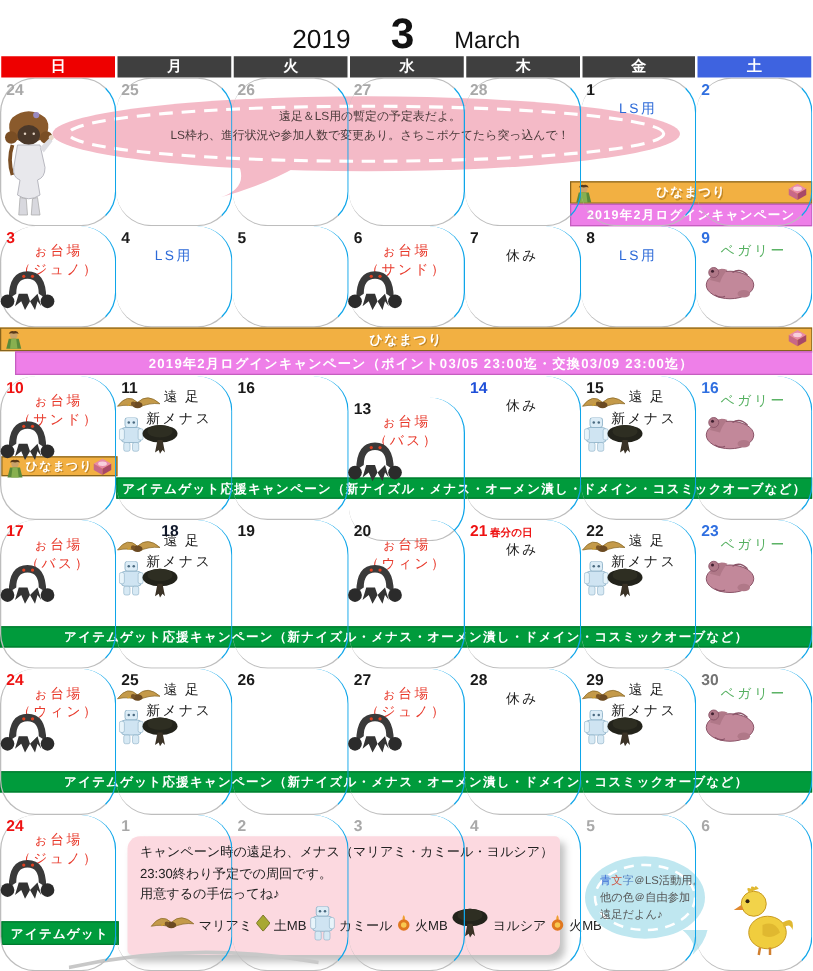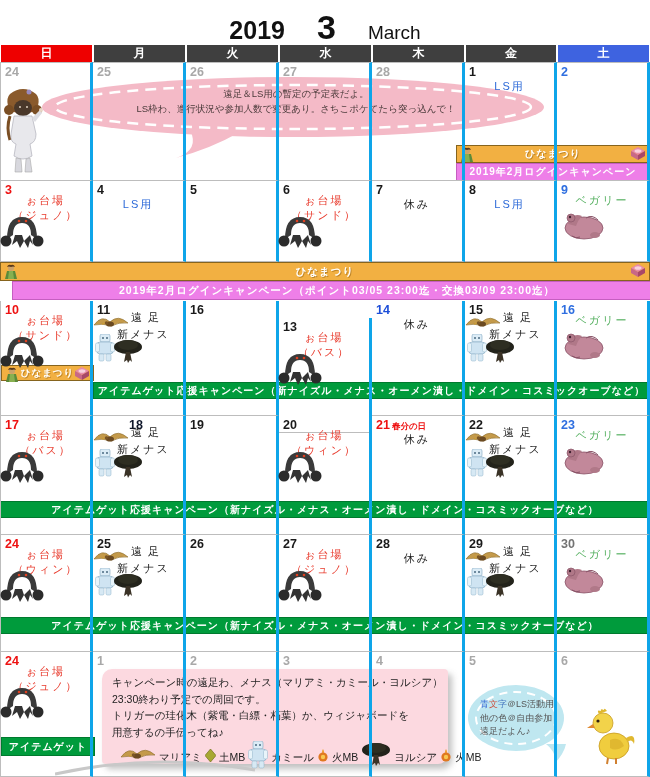--- a/index.html
+++ b/index.html
@@ -2,28 +2,28 @@
 <html><head>
 <meta charset="utf-8">
 <style>
   html,body{margin:0;padding:0;background:#fff;}
   #board{position:relative;width:650px;height:777px;overflow:hidden;background:#fff;
          font-family:"Liberation Sans","DejaVu Sans",sans-serif;}
   .abs{position:absolute;}
   
   .titlebar{position:absolute;top:0;left:0;right:0;height:45px;display:flex;justify-content:center;
             align-items:baseline;gap:32px;padding-top:8px;box-sizing:border-box;color:#111;}
-  .t-year{font-size:25px;font-weight:bold;}
+  .t-year{font-size:21px;}
   .t-num{font-size:34px;font-weight:bold;}
   .t-name{font-size:19px;}
   
   .dh{position:absolute;top:45px;height:17px;color:#fff;font-weight:bold;font-size:12px;
       display:flex;align-items:center;justify-content:center;box-sizing:border-box;}
   
-  .cell{position:absolute;box-sizing:border-box;border-right:3px solid #0ea5e9;border-bottom:1px solid #bdbdbd;}
+  .cell{position:absolute;box-sizing:border-box;border-right:1px solid #0ea5e9;border-bottom:1px solid #bdbdbd;border-radius:28px;}
   .rt{border-top:1px solid #bdbdbd;} .lb{border-left:1px solid #bdbdbd;}
   .num{position:absolute;top:2px;left:4px;font-size:12.5px;font-weight:bold;white-space:nowrap;}
   .holiday{font-size:8.5px;font-weight:bold;margin-left:2px;}
   .ev{position:absolute;left:0;right:0;text-align:center;font-size:11px;letter-spacing:2px;white-space:nowrap;}
   .evs{position:absolute;font-size:11px;white-space:nowrap;color:#1a1a1a;}
   
   .banner{position:absolute;display:flex;align-items:center;justify-content:center;font-weight:bold;
           color:#fff;font-size:10.5px;letter-spacing:1px;box-sizing:border-box;white-space:nowrap;}
   .orange{background:#f2b042;border:1px solid #86641e;text-shadow:1px 1px 0 rgba(150,100,20,.55);}
   .pinkb{background:#ee7fe8;border:1px solid #c55ec0;}
@@ -145,21 +145,20 @@
   <div class="banner greenb" style="left:0;top:617px;width:650px;height:17px;font-size:10px;">
     <span>アイテムゲット応援キャンペーン（新ナイズル・メナス・オーメン潰し・ドメイン・コスミックオーブなど）</span>
   </div>
   <div class="banner greenb" style="left:1px;top:737px;width:94px;height:19px;font-size:10px;">
     <span>アイテムゲット</span>
   </div>
 
   <div class="note">
     <div>キャンペーン時の遠足わ、メナス（マリアミ・カミール・ヨルシア）</div>
     <div>23:30終わり予定での周回です。</div>
-    <div>トリガーの珪化木（紫電・白縹・朽葉）か、ウィジャボードを</div>
     <div>用意するの手伝ってね♪</div>
     <div class="legend" id="legend">
         <span><svg width="36" height="20" viewBox="0 0 36 20">
             <path d="M1 12 Q9 1 17 9 Q25 1 35 10 Q26 9 18 13 Q10 10 1 12 Z" fill="#c49a4a" stroke="#8a6a2a" stroke-width="0.6"></path>
             <ellipse cx="17" cy="11" rx="4" ry="2.6" fill="#6b4a22"></ellipse>
             <circle cx="13.5" cy="10" r="1.8" fill="#7a5526"></circle>
             <path d="M11.5 10 L9 11.5" stroke="#d0a030" stroke-width="1"></path>
           </svg></span>
         <span class="lt">マリアミ</span>
         <span><svg width="11" height="13" viewBox="0 0 11 13">

